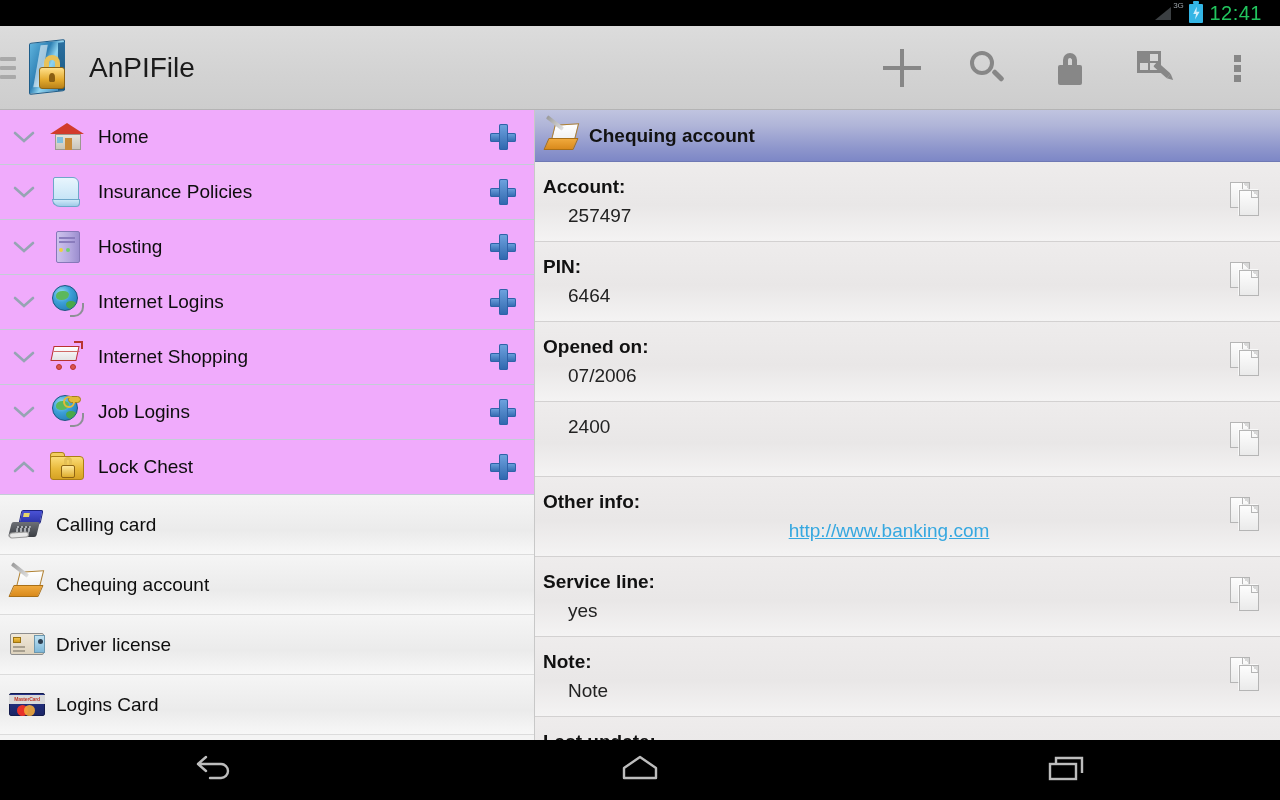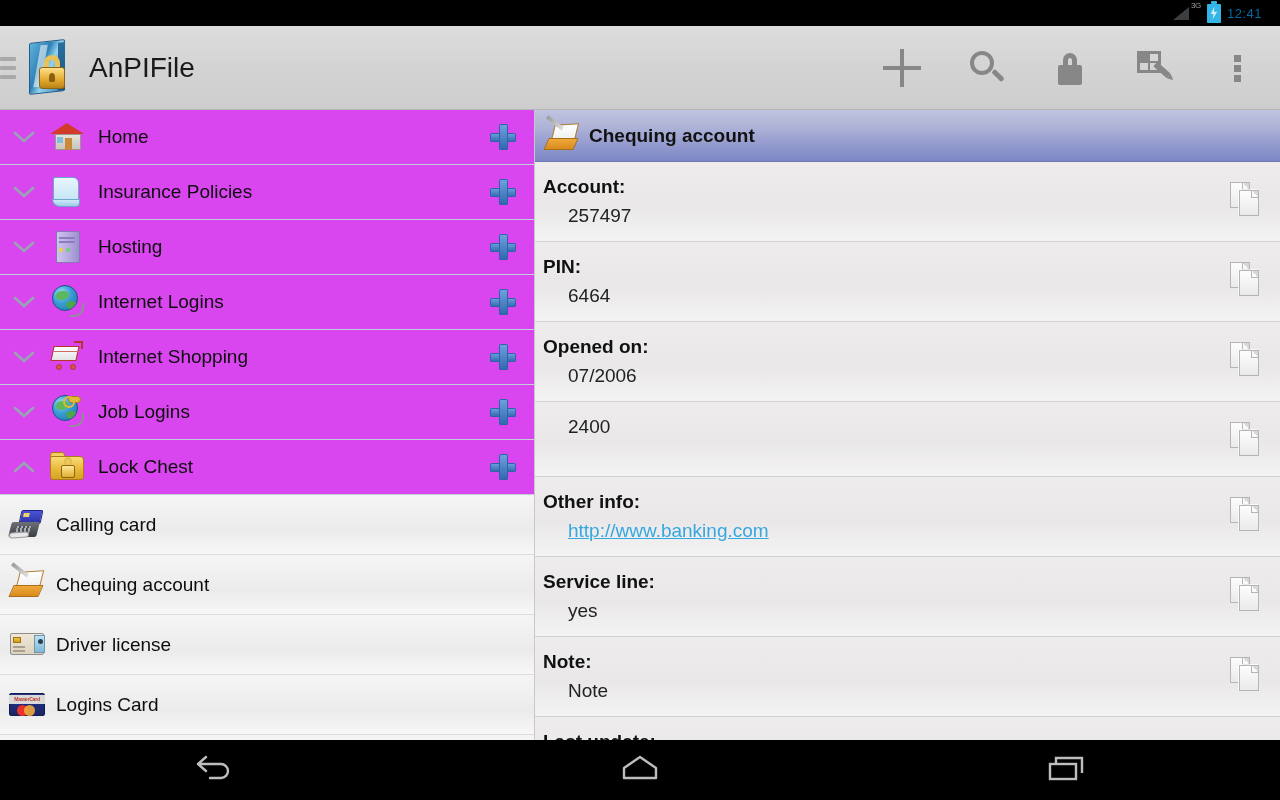--- a/index.html
+++ b/index.html
@@ -32,21 +32,21 @@
   .sb-batt:before{
     content:""; position:absolute; left:4px; top:-3px; width:6px; height:3px;
     background:#33b5e5; border-radius:1px;
   }
   .sb-batt .bolt{
     position:absolute; left:3px; top:3px; width:8px; height:13px;
     background:#cfeefb;
     clip-path:polygon(55% 0,10% 58%,45% 58%,32% 100%,90% 40%,50% 40%);
   }
   .sb-time{
-    color:#0369a1; font-size:13px; letter-spacing:0.5px;
+    color:#22c55e; font-size:20px; letter-spacing:0.5px;
     font-family:"Liberation Sans", sans-serif;
   }
 
   
   .actionbar{
     position:absolute; left:0; top:26px; width:1280px; height:84px;
     background:linear-gradient(#dcdcdc,#d3d3d3 55%,#cdcdcd);
     border-bottom:1px solid #b4b4b4;
     display:flex; align-items:center;
   }
@@ -155,21 +155,21 @@
     width:535px; height:630px; overflow:hidden; position:relative;
     border-right:1px solid #c8c8c8; background:#f4f4f4;
   }
   .detail{ flex:1; height:630px; overflow:hidden; position:relative; background:#eceaea; }
 
   
   .row{
     height:55px; display:flex; align-items:center; position:relative;
     border-bottom:1px solid #c3cdd6;
   }
-  .row.folder{ background:#d946ef; }
+  .row.folder{ background:#f0abfc; }
   .row.leaf{
     height:60px; background:linear-gradient(#f5f5f5,#ebebeb 60%,#f7f7f7);
     border-bottom:1px solid #dcdcdc;
   }
   .chev{
     width:48px; display:flex; align-items:center; justify-content:center;
     cursor:pointer;
   }
   .chev svg{ display:block; }
   .node-ico{
@@ -376,21 +376,21 @@
   .detail-header .node-ico{ width:36px; height:34px; }
   .detail-title{ font-size:19px; font-weight:bold; color:#121212; margin-left:6px; }
 
   .drow{
     position:relative; min-height:75px; padding:10px 70px 10px 8px;
     background:linear-gradient(#eeecec,#e9e7e7 55%,#f4f3f3);
     border-bottom:1px solid #d3d1d1;
   }
   .drow .k{ font-size:19px; font-weight:bold; color:#111; line-height:29px; }
   .drow .v{ font-size:19px; color:#222; line-height:30px;margin-left:25px; }
-  .drow .v.link{ color:#36a8e0; text-decoration:underline; }
+  .drow .v.link{ color:#36a8e0; text-decoration:underline;text-align:center; }
   .copy-ico{
     position:absolute; right:16px; top:20px; width:34px; height:38px; cursor:pointer;
   }
   .copy-ico .pg{
     position:absolute; width:20px; height:26px;
     background:linear-gradient(#fdfdfd,#eaeaea);
     border:1px solid #b5b5b5;
   }
   .copy-ico .pg.back{ left:0; top:0; }
   .copy-ico .pg.front{ left:9px; top:8px; box-shadow:-1px -1px 0 rgba(255,255,255,.7); }

